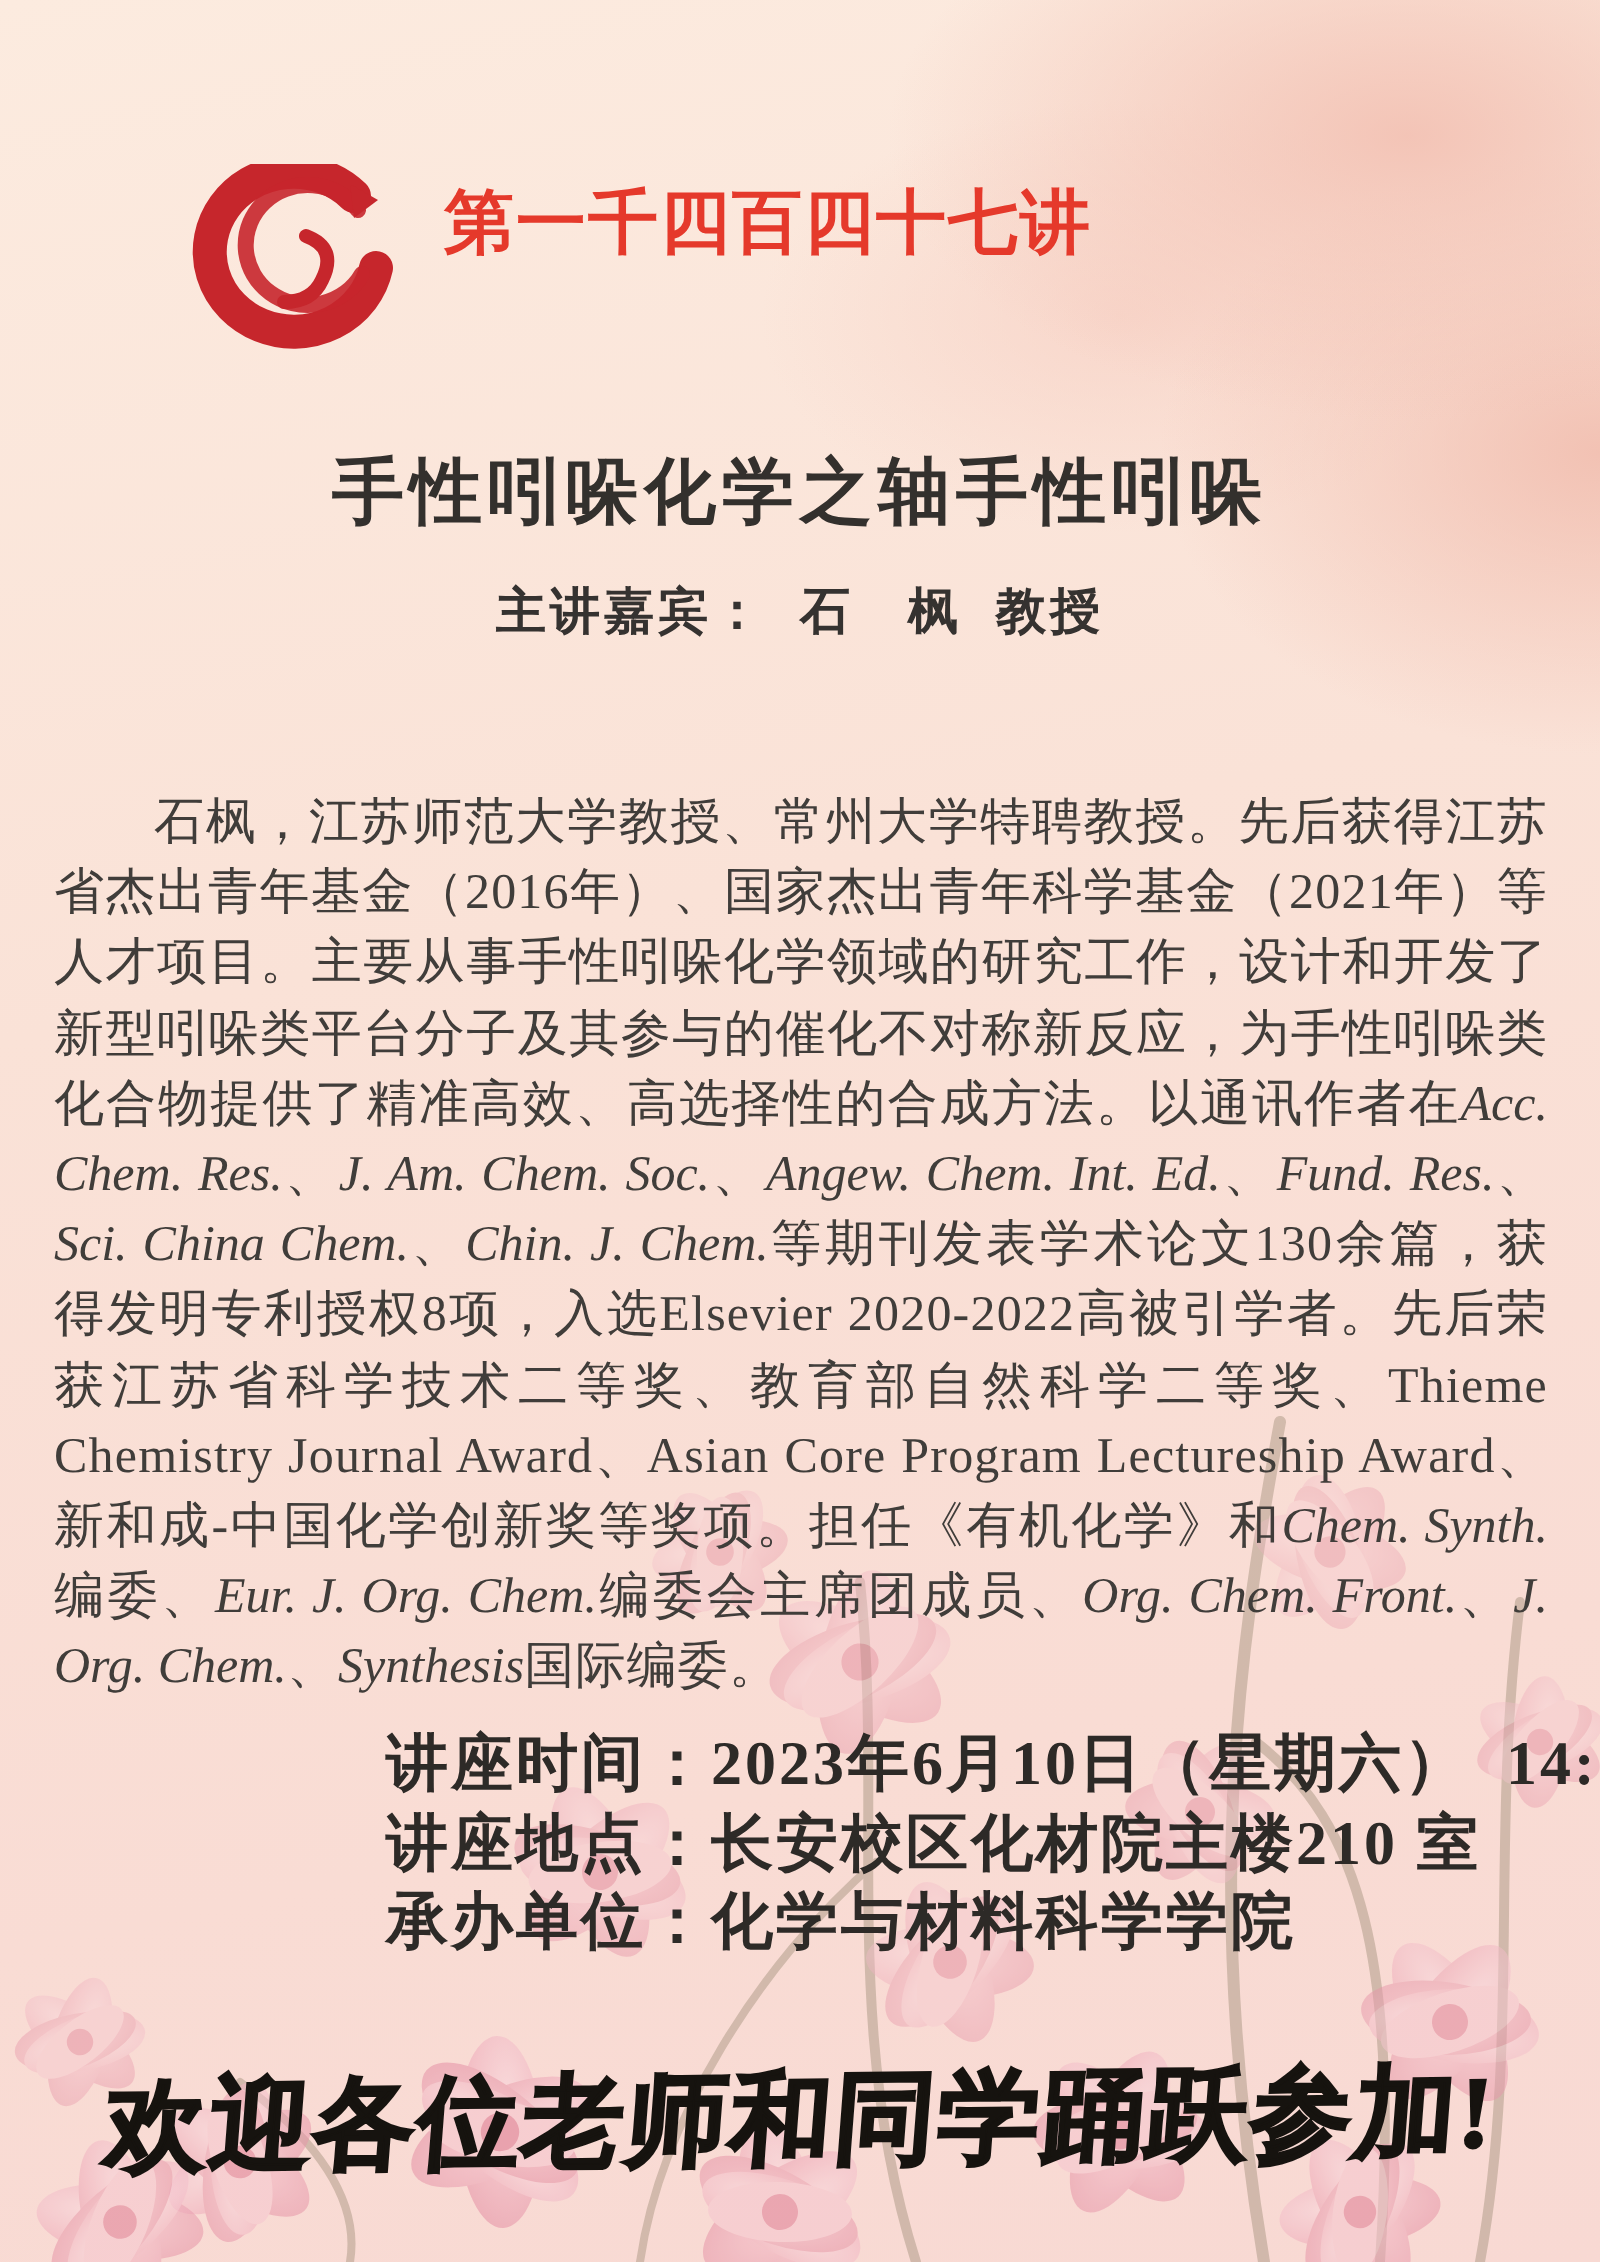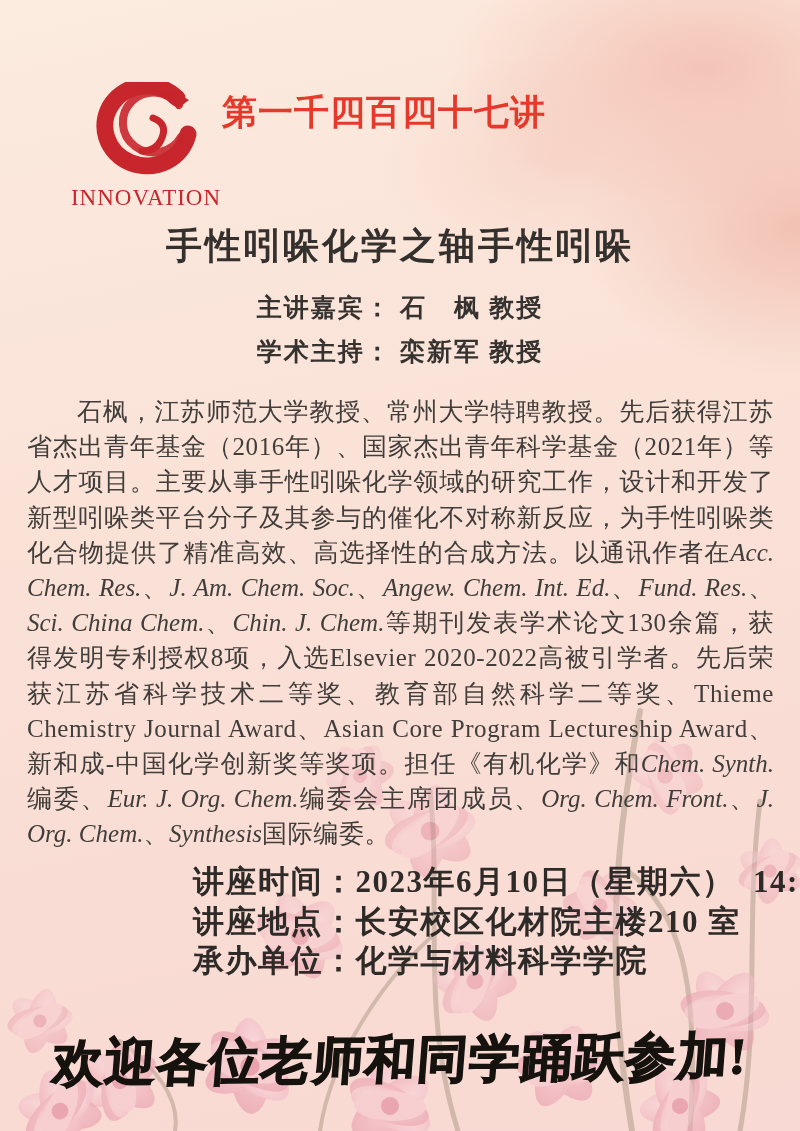--- a/index.html
+++ b/index.html
@@ -75,21 +75,21 @@
     font-weight: 600;
     letter-spacing: 3px;
     color: #33302d;
   }
   .speakers {
     position: absolute;
     top: 286px; left: 0;
     width: 100%;
     text-align: center;
   }
-  .speakers-inner { display: inline-block; text-align: center; }
+  .speakers-inner { display: inline-block; text-align: center; font-family: Liberation Mono, monospace; }
   .speaker-line {
     font-size: 25px;
     font-weight: 600;
     line-height: 44px;
     letter-spacing: 2px;
     color: #353230;
     white-space: pre;
   }
 
   
@@ -190,33 +190,31 @@
 
     <div class="logo-wrap">
       <svg class="logo-mark" viewBox="0 0 110 102" xmlns="http://www.w3.org/2000/svg" aria-hidden="true">
         <g fill="none" stroke="#c6262c" stroke-linecap="round">
           <path d="M86 16 A 42 40 0 1 0 97 52" stroke-width="17"></path>
           <path d="M88 23 A 31 30 0 1 0 90 55" stroke-width="8" opacity="0.9"></path>
           <path d="M62 36 q 16 6 8 22 q -5 11 -19 11" stroke-width="7"></path>
         </g>
         <path d="M84 10 l 14 8 -12 9 z" fill="#c6262c"></path>
       </svg>
-      <span class="logo-text" style="color:#c6262c;">INNOVATION</span>
     </div>
 
     <div class="title-row">
       <span class="lecture-number" style="color:#e5392b;">第一千四百四十七讲</span>
     </div>
 
     <div class="lecture-title">手性吲哚化学之轴手性吲哚</div>
 
     <div class="speakers">
       <div class="speakers-inner">
         <div class="speaker-line"><span>主讲嘉宾： </span><span>石　枫 教授</span></div>
-        <div class="speaker-line"><span>学术主持： </span><span>栾新军 教授</span></div>
       </div>
     </div>
 
     <p class="bio"><span>石枫，江苏师范大学教授、常州大学特聘教授。先后获得江苏省杰出青年基金（2016年）、国家杰出青年科学基金（2021年）等人才项目。主要从事手性吲哚化学领域的研究工作，设计和开发了新型吲哚类平台分子及其参与的催化不对称新反应，为手性吲哚类化合物提供了精准高效、高选择性的合成方法。以通讯作者在</span><span class="journal">Acc. Chem. Res.</span><span>、</span><span class="journal">J. Am. Chem. Soc.</span><span>、</span><span class="journal">Angew. Chem. Int. Ed.</span><span>、</span><span class="journal">Fund. Res.</span><span>、</span><span class="journal">Sci. China Chem.</span><span>、</span><span class="journal">Chin. J. Chem.</span><span>等期刊发表学术论文130余篇，获得发明专利授权8项，入选Elsevier 2020-2022高被引学者。先后荣获江苏省科学技术二等奖、教育部自然科学二等奖、Thieme Chemistry Journal Award、Asian Core Program Lectureship Award、新和成-中国化学创新奖等奖项。担任《有机化学》和</span><span class="journal">Chem. Synth.</span><span>编委、</span><span class="journal">Eur. J. Org. Chem.</span><span>编委会主席团成员、</span><span class="journal">Org. Chem. Front.</span><span>、</span><span class="journal">J. Org. Chem.</span><span>、</span><span class="journal">Synthesis</span><span>国际编委。</span></p>
 
     <div class="details">
         <div class="detail-row"><span>讲座时间：</span><span>2023年6月10日（星期六）  14:30</span></div>
         <div class="detail-row"><span>讲座地点：</span><span>长安校区化材院主楼210 室</span></div>
         <div class="detail-row"><span>承办单位：</span><span>化学与材料科学学院</span></div>
       </div>

